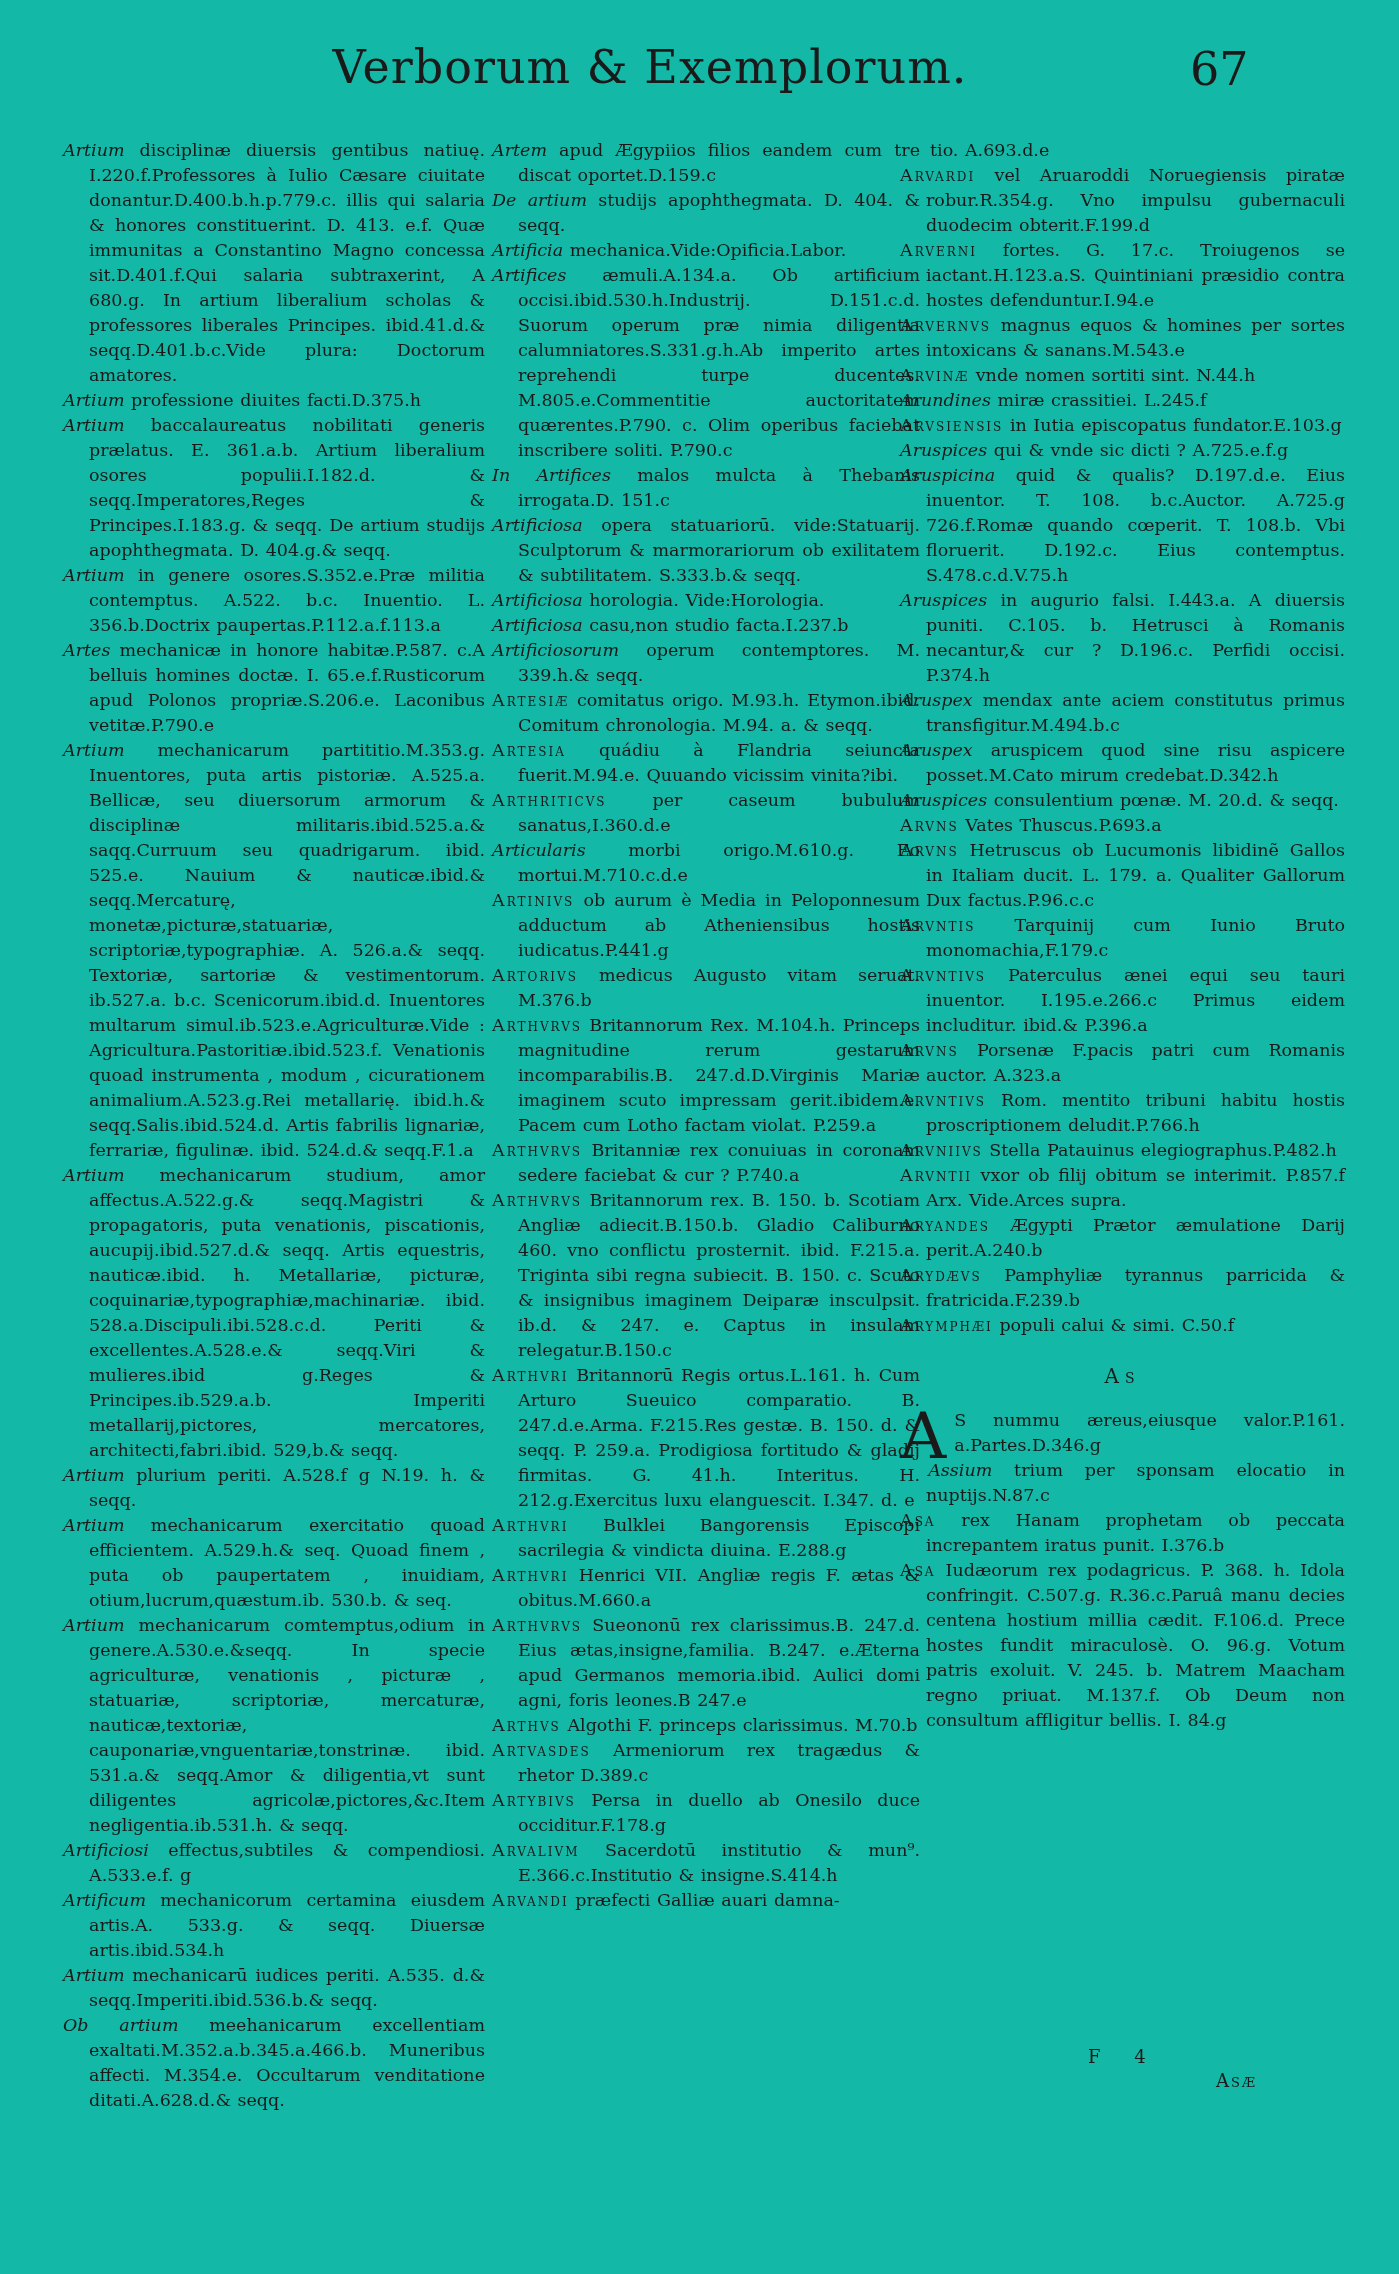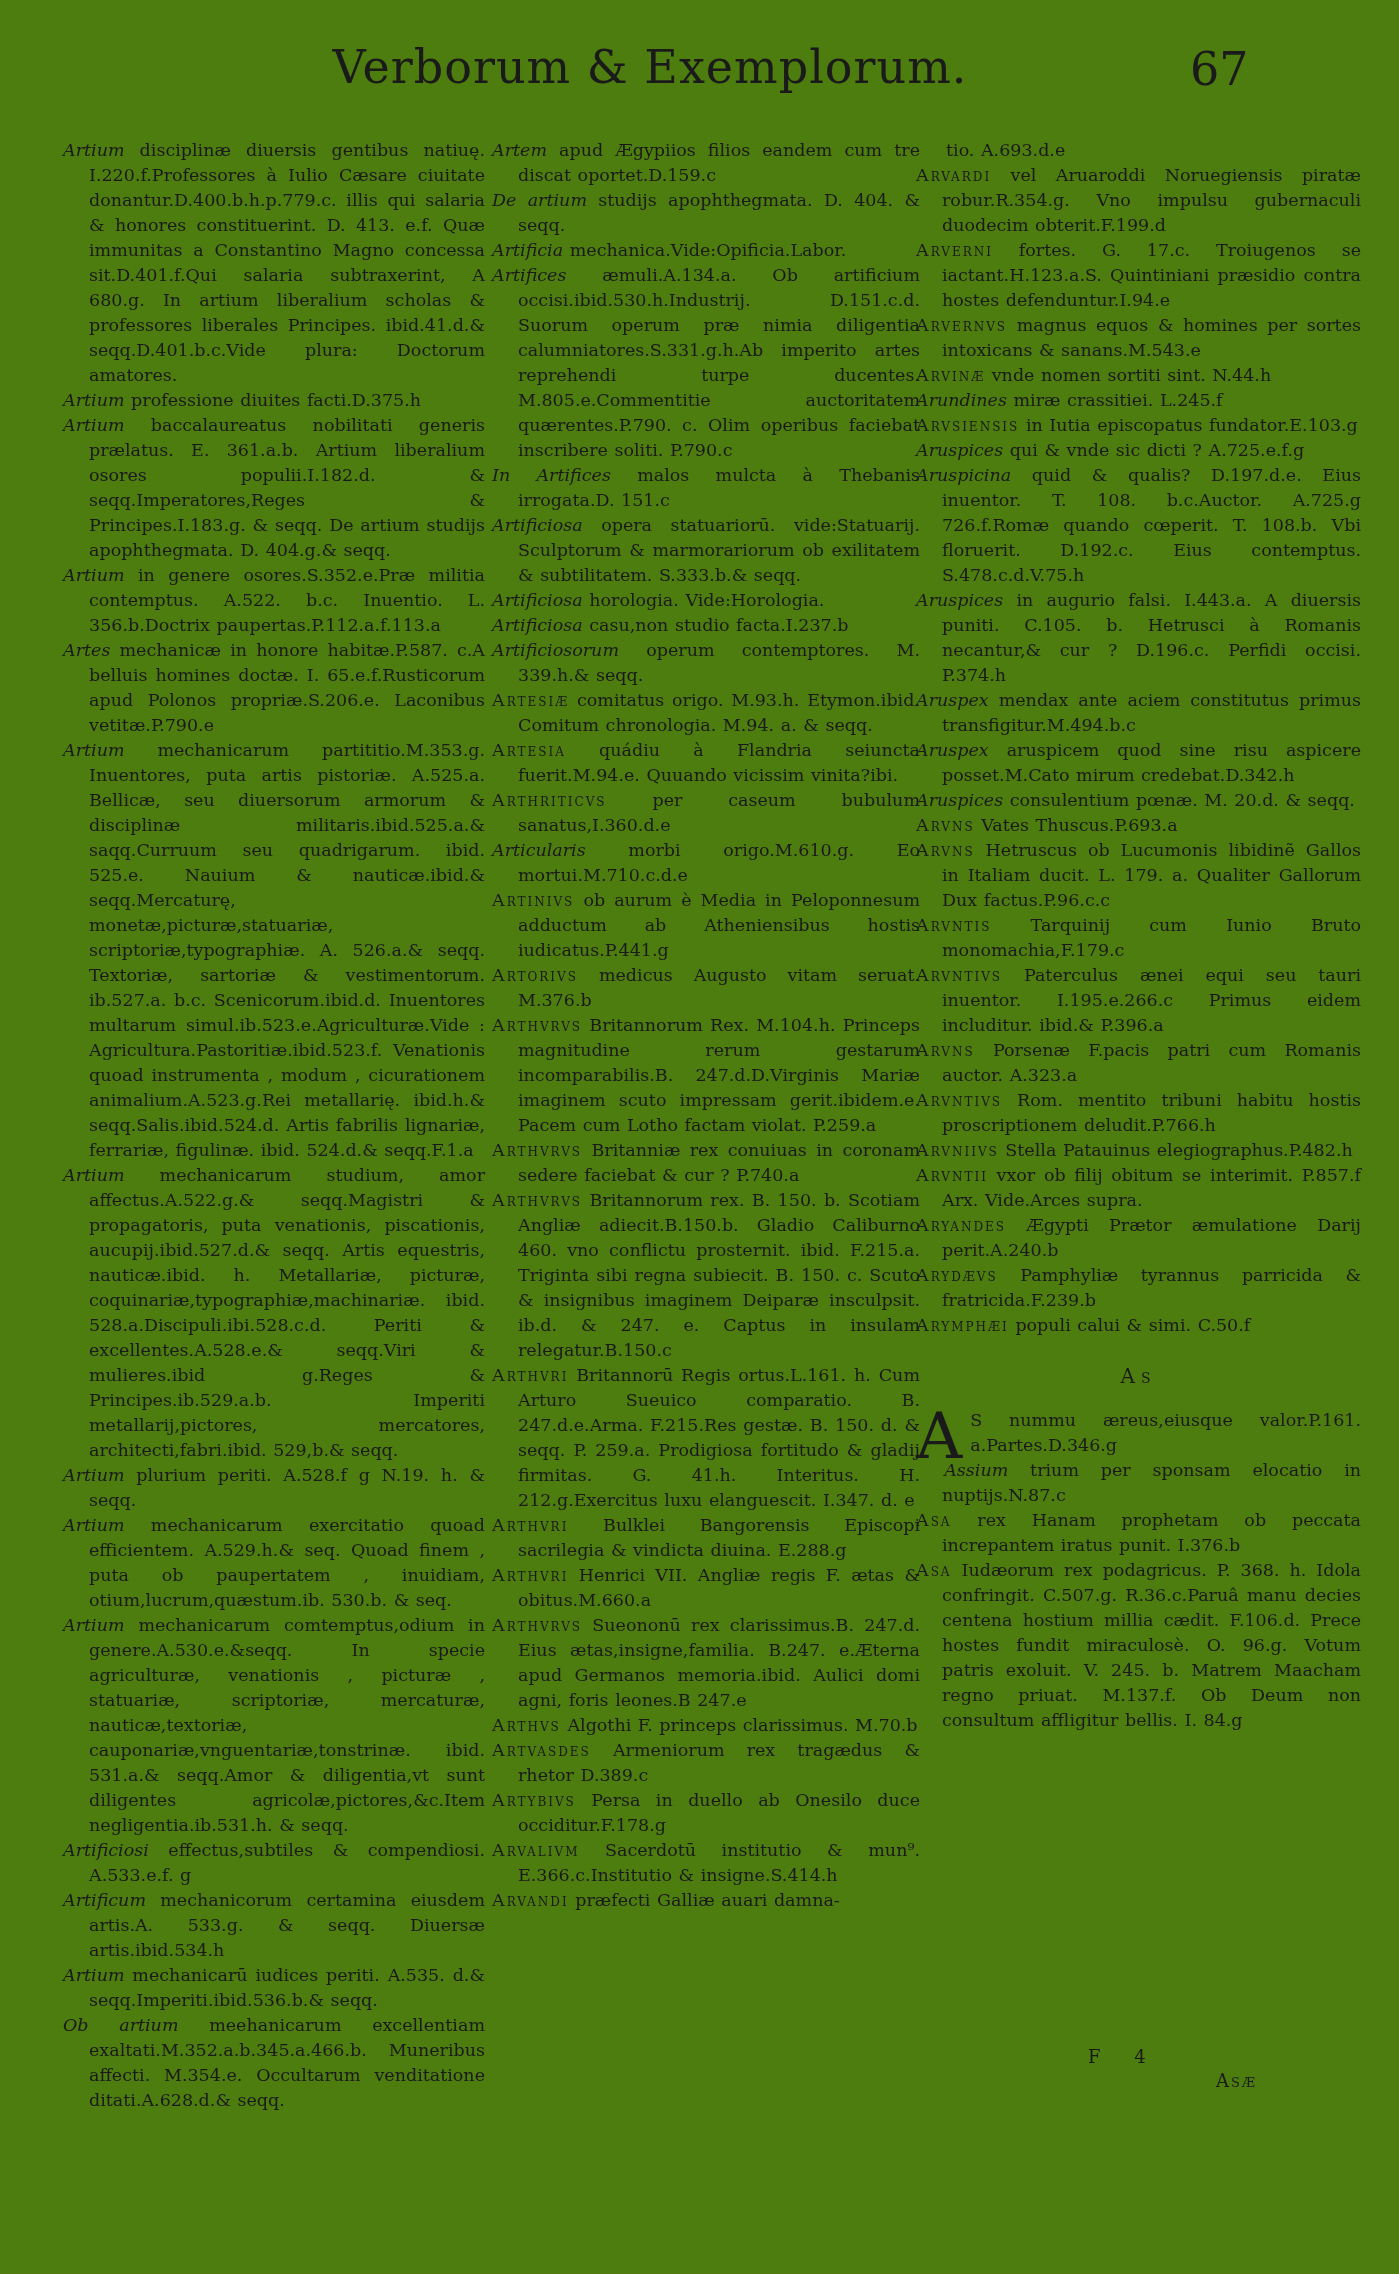--- a/index.html
+++ b/index.html
@@ -1,37 +1,37 @@
 <!DOCTYPE html>
 <html><head>
 <meta charset="utf-8">
 <style>
   html,body{margin:0;padding:0;background:#e8e6e1;}
   .page{
     position:relative;
     width:1399px;height:2274px;
     margin:0 auto;
-    background:#4d7c0f;
+    background:#14b8a6;
     color:#1a1a1a;
     font-family:"DejaVu Serif","Liberation Serif",serif;
     overflow:hidden;
   }
   .running-title{
     position:absolute;top:40px;left:0;width:1300px;
     text-align:center;
     font-size:46px;letter-spacing:1px;white-space:nowrap;
   }
   .page-number{
     position:absolute;top:42px;left:1190px;
     font-size:46px;
   }
   .col{position:absolute;top:138px;}
   .col-1{left:63px;width:422px;}
   .col-2{left:492px;width:428px;}
-  .col-3{left:900px;width:445px;margin-left:16px;}
+  .col-3{left:900px;width:445px;}
   .entry{
     margin:0;
     padding-left:26px;text-indent:-26px;
     text-align:justify;
     font-size:17.5px;line-height:25px;
     word-spacing:1px;
   }
   .entry.cont{padding-left:30px;text-indent:0;text-align:left;}
   .lead.it{font-style:italic;}
   .lead.sc{font-variant:small-caps;letter-spacing:2px;}

